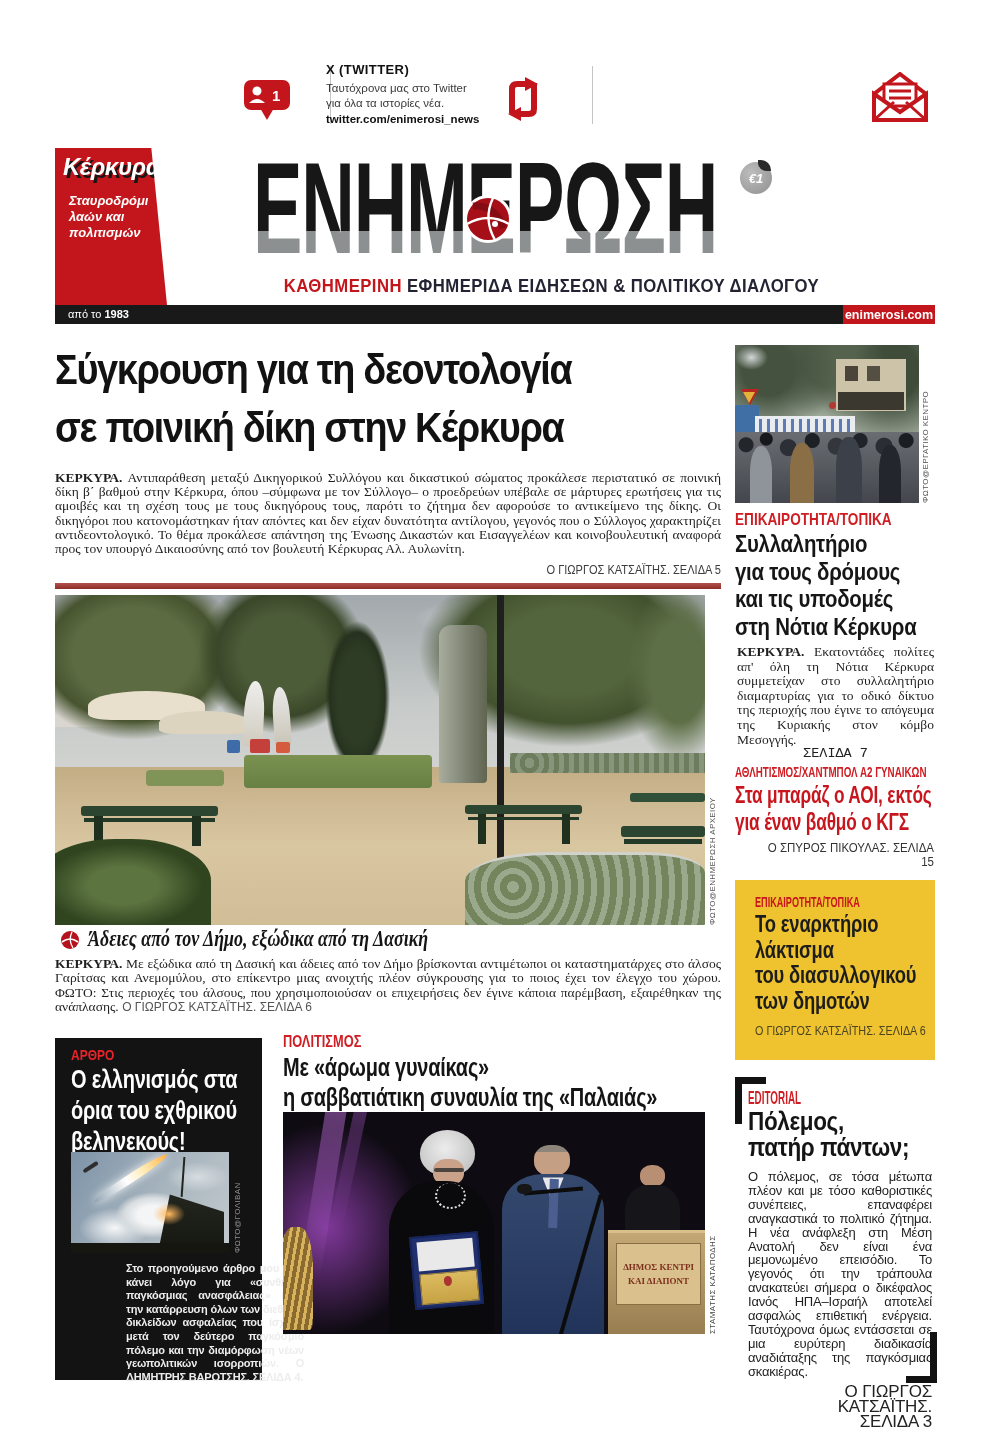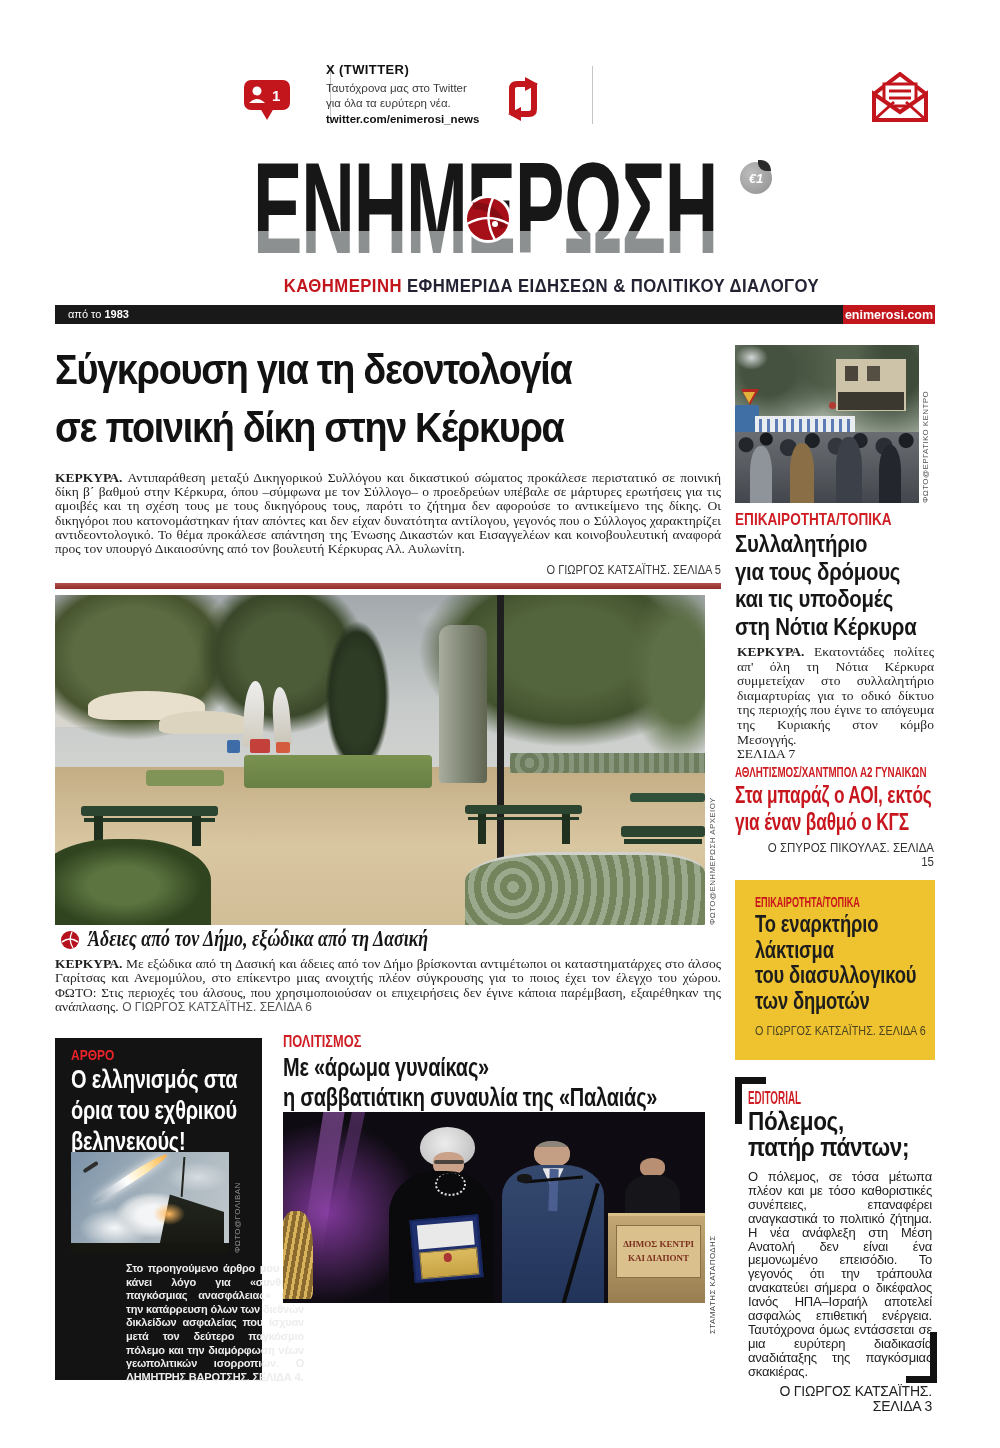--- a/index.html
+++ b/index.html
@@ -64,77 +64,85 @@
   .cap-title{position:absolute;left:88px;top:924px;font-size:23px;line-height:30px;font-weight:700;font-style:italic;
              font-family:"Liberation Serif",serif;color:#151515;transform:scaleX(.78);transform-origin:0 0;white-space:nowrap}
   .cap-bullet{position:absolute;left:60px;top:930px;width:20px;height:20px}
   .cap-body{position:absolute;left:55px;top:957px;width:666px;font-size:13.5px;line-height:14.4px}
   .cap-by{font-family:"Liberation Sans",sans-serif;font-size:12px;color:#555}
   
   .artbox{position:absolute;left:55px;top:1038px;width:207px;height:342px;background:#131313}
   .art-body{position:absolute;left:71px;top:1262px;width:178px;font-size:11px;line-height:13.6px;
             font-weight:700;color:#ededed;text-align:justify;letter-spacing:-.2px}
   
-  .cul-photo{left:283px;top:1112px;width:422px;height:191px;background:#a16207}
+  .cul-photo{left:283px;top:1112px;width:422px;height:222px;background:#a16207}
   .cul-cap{position:absolute;left:283px;top:1342px;width:430px;font-size:11.5px;line-height:15px;
            letter-spacing:-.3px;color:#333}
   
   .pro-photo{left:735px;top:345px;width:184px;height:158px}
   .pro-body{position:absolute;left:737px;top:645px;width:197px;font-size:13.5px;line-height:14.6px}
-  .pageref{text-align:left;font-family:Liberation Serif, serif}
+  .pageref{text-align:center;font-family:Liberation Mono, monospace}
   .sp-by{position:absolute;left:737px;top:841px;width:197px;text-align:right;font-size:12.5px;color:#333;
          transform:scaleX(.92);transform-origin:100% 0}
   .ybox{position:absolute;left:735px;top:880px;width:200px;height:180px;background:#eec32f}
   .y-by{position:absolute;left:20px;top:144px;font-size:12px;color:#4d4420;transform:scaleX(.9);transform-origin:0 0;white-space:nowrap}
   .br-tl{position:absolute;left:735px;top:1077px;width:24px;height:40px;border-left:7px solid #121212;border-top:7px solid #121212}
   .br-br{position:absolute;left:906px;top:1332px;width:24px;height:44px;border-right:7px solid #121212;border-bottom:7px solid #121212}
   .ed-body{position:absolute;left:748px;top:1170px;width:184px;font-size:13px;line-height:13.9px;
            text-align:justify;color:#1e1e1e;letter-spacing:-.2px}
-  .ed-by{margin-top:5px;text-align:right;font-size:14px;line-height:15px;color:#222;letter-spacing:-.2px}
+  .ed-by{margin-top:5px;text-align:right;font-size:17px;line-height:15px;color:#222;letter-spacing:-.2px}
   
   .ly{position:absolute}
 </style>
 </head>
 <body>
 
 <div class="page">
 
   <svg class="abs" style="left:240px;top:76px" width="54" height="50" viewBox="0 0 54 50">
     <rect x="4" y="4" width="46" height="30" rx="7" fill="#c3161c"></rect>
     <polygon points="20,32 34,32 27,44" fill="#c3161c"></polygon>
     <circle cx="17" cy="15" r="4.5" fill="#fff"></circle>
     <path d="M9 27 q8 -8 16 0 z" fill="#fff"></path>
     <text x="32" y="25" font-size="15" font-weight="bold" fill="#fff" font-family="Liberation Sans, sans-serif">1</text>
   </svg>
   <div class="hdiv" style="left:330px"></div>
 
   <div class="hcol" style="left:326px;width:160px">
     <h4>X (TWITTER)</h4>
     <div class="ln">Ταυτόχρονα μας στο Twitter</div>
-    <div class="ln">για όλα τα ευρύτερη νέα.</div>
+    <div class="ln">για όλα τα ιστορίες νέα.</div>
     <div class="lk">twitter.com/enimerosi_news</div>
   </div>
   <svg class="abs" style="left:498px;top:73px" width="50" height="52" viewBox="0 0 50 52">
     <path d="M14 40 V16 q0-5 5-5 h14" fill="none" stroke="#c3161c" stroke-width="6"></path>
     <polygon points="27,4 27,18 40,11" fill="#c3161c"></polygon>
     <path d="M36 10 V36 q0 5 -5 5 H20" fill="none" stroke="#c3161c" stroke-width="6"></path>
     <polygon points="23,48 23,34 10,41" fill="#c3161c"></polygon>
   </svg>
   <div class="hdiv" style="left:592px"></div>
 
   <svg class="abs" style="left:872px;top:72px" width="56" height="50" viewBox="0 0 56 50">
     <polygon points="28,2 54,22 54,48 2,48 2,22" fill="none" stroke="#c3161c" stroke-width="4"></polygon>
     <rect x="12" y="12" width="32" height="22" fill="#fff" stroke="#c3161c" stroke-width="3"></rect>
     <line x1="17" y1="19" x2="39" y2="19" stroke="#c3161c" stroke-width="3"></line>
     <line x1="17" y1="26" x2="39" y2="26" stroke="#c3161c" stroke-width="3"></line>
     <polygon points="2,22 28,40 54,22 54,48 2,48" fill="#fff" stroke="#c3161c" stroke-width="4"></polygon>
     <polyline points="2,48 22,30" stroke="#c3161c" stroke-width="3" fill="none"></polyline>
     <polyline points="54,48 34,30" stroke="#c3161c" stroke-width="3" fill="none"></polyline>
   </svg>
 
+  <div class="regband">
+    <div class="regttl">Κέρκυρα</div>
+    <div class="regtag">
+      <div>Σταυροδρόμι</div>
+      <div>λαών και</div>
+      <div>πολιτισμών</div>
+    </div>
+  </div>
 
   <div class="logo">
     <div class="logotxt"><span class="duo">ΕΝΗΜ</span><span class="duo">Ε</span><span class="duo">ΡΩΣΗ</span></div>
     <svg class="globe-logo" viewBox="0 0 50 50">
       <circle cx="25" cy="25" r="24" fill="#fff"></circle>
       <circle cx="25" cy="25" r="21" fill="#a60f17"></circle>
       <path d="M10 12 a28 28 0 0 1 30 22" fill="none" stroke="#7c0b12" stroke-width="7" opacity=".8"></path>
       <path d="M4 30 Q25 18 46 30" fill="none" stroke="#fff" stroke-width="2.4"></path>
       <path d="M30 4 Q20 25 32 46" fill="none" stroke="#fff" stroke-width="2.4"></path>
       <circle cx="32" cy="30" r="3" fill="#fff"></circle>

